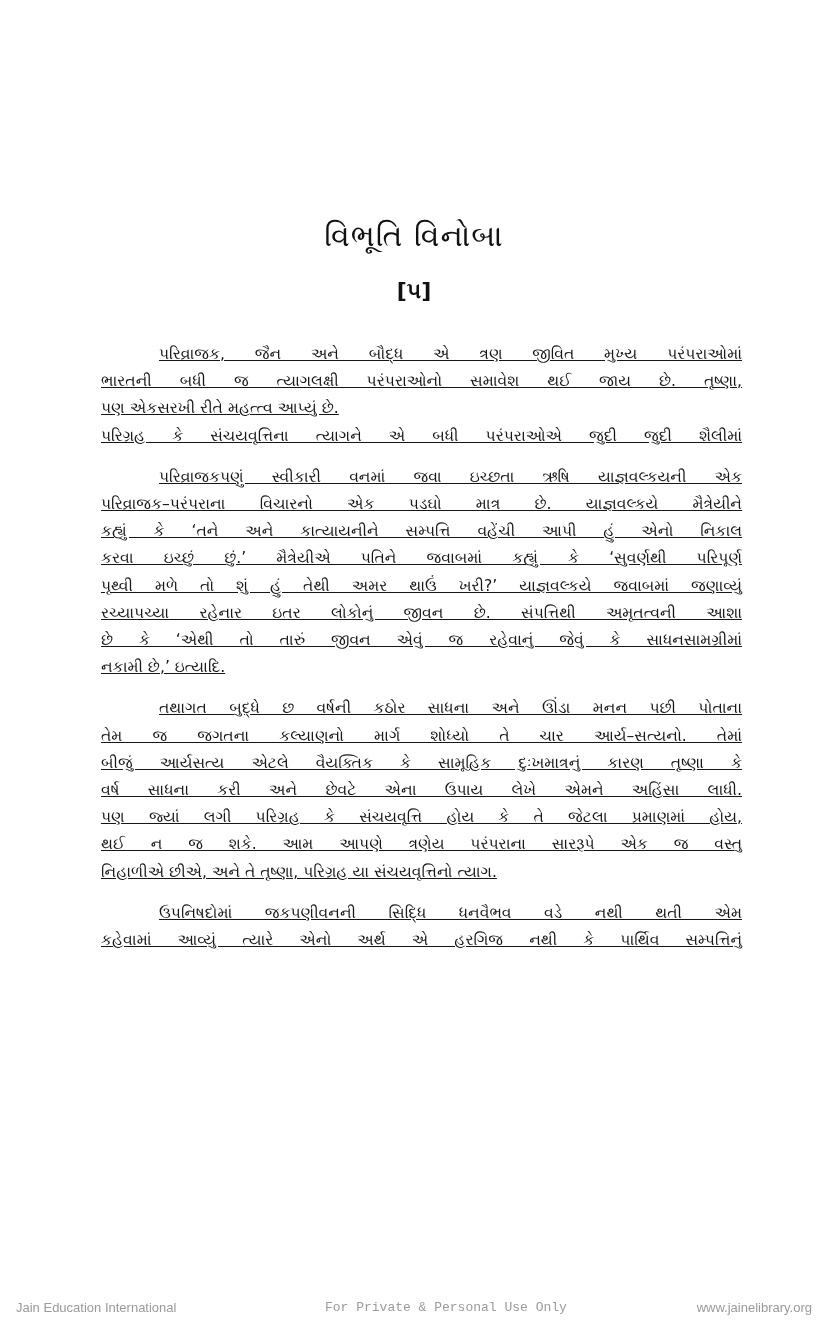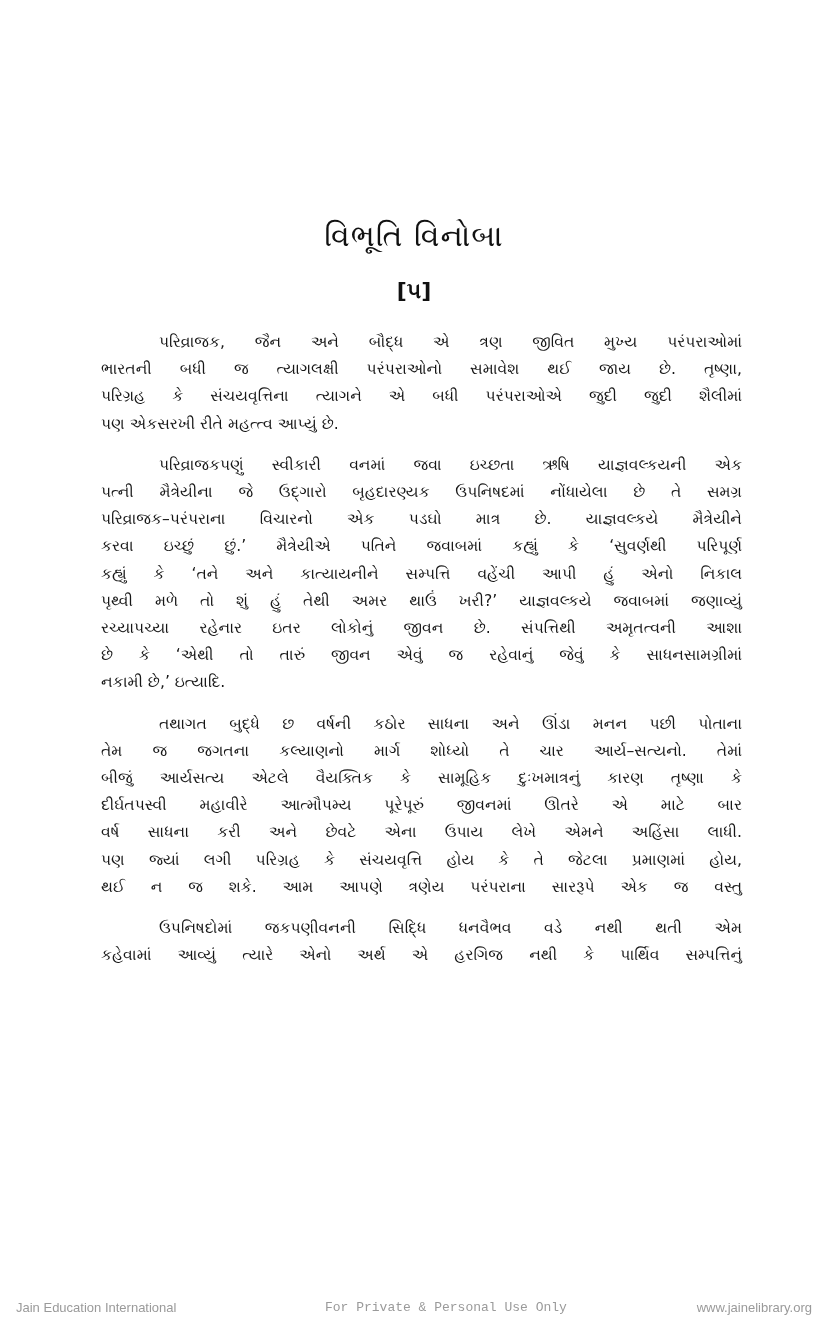--- a/index.html
+++ b/index.html
@@ -37,22 +37,23 @@
       left: 0;
       width: 828px;
       text-align: center;
       font-size: 22px;
       font-weight: bold;
       color: #111;
     }
     .body-text {
       position: absolute;
       left: 101px;
-      top: 329px;
+      top: 341px;
       width: 641px;
+      text-decoration: underline;
     }
     .para {
       margin: 0;
       font-size: 15.6px;
       line-height: 27.2px;
       text-align: justify;
       text-align-last: left;
     }
     .para .line {
       display: block;
@@ -94,44 +95,43 @@
 <div class="page">
 
   <div class="title">વિભૂતિ વિનોબા</div>
   <div class="chapter">[૫]</div>
 
   <div class="body-text">
 
     <p class="para">
       <span class="line indent">પરિવ્રાજક, જૈન અને બૌદ્ધ એ ત્રણ જીવિત મુખ્ય પરંપરાઓમાં</span>
       <span class="line">ભારતની બધી જ ત્યાગલક્ષી પરંપરાઓનો સમાવેશ થઈ જાય છે. તૃષ્ણા,</span>
+      <span class="line last">પણ એકસરખી રીતે મહત્ત્વ આપ્યું છે.</span>
       <span class="line">પરિગ્રહ કે સંચયવૃત્તિના ત્યાગને એ બધી પરંપરાઓએ જુદી જુદી શૈલીમાં</span>
-      <span class="line last">પણ એકસરખી રીતે મહત્ત્વ આપ્યું છે.</span>
     </p>
 
     <p class="para">
       <span class="line indent">પરિવ્રાજકપણું સ્વીકારી વનમાં જવા ઇચ્છતા ઋષિ યાજ્ઞવલ્કયની એક</span>
-      <span class="line">પત્ની મૈત્રેયીના જે ઉદ્ગારો બૃહદારણ્યક ઉપનિષદમાં નોંધાયેલા છે તે સમગ્ર</span>
       <span class="line">પરિવ્રાજક–પરંપરાના વિચારનો એક પડઘો માત્ર છે. યાજ્ઞવલ્કયે મૈત્રેયીને</span>
+      <span class="line">કહ્યું કે ‘તને અને કાત્યાયનીને સમ્પત્તિ વહેંચી આપી હું એનો નિકાલ</span>
       <span class="line">કરવા ઇચ્છું છું.’ મૈત્રેયીએ પતિને જવાબમાં કહ્યું કે ‘સુવર્ણથી પરિપૂર્ણ</span>
-      <span class="line">કહ્યું કે ‘તને અને કાત્યાયનીને સમ્પત્તિ વહેંચી આપી હું એનો નિકાલ</span>
       <span class="line">પૃથ્વી મળે તો શું હું તેથી અમર થાઉં ખરી?’ યાજ્ઞવલ્કયે જવાબમાં જણાવ્યું</span>
       <span class="line">રચ્યાપચ્યા રહેનાર ઇતર લોકોનું જીવન છે. સંપત્તિથી અમૃતત્વની આશા</span>
       <span class="line">છે કે ‘એથી તો તારું જીવન એવું જ રહેવાનું જેવું કે સાધનસામગ્રીમાં</span>
       <span class="line last">નકામી છે,’ ઇત્યાદિ.</span>
     </p>
 
     <p class="para">
       <span class="line indent">તથાગત બુદ્ધે છ વર્ષની કઠોર સાધના અને ઊંડા મનન પછી પોતાના</span>
       <span class="line">તેમ જ જગતના કલ્યાણનો માર્ગ શોધ્યો તે ચાર આર્ય–સત્યનો. તેમાં</span>
       <span class="line">બીજું આર્યસત્ય એટલે વૈયક્તિક કે સામૂહિક દુઃખમાત્રનું કારણ તૃષ્ણા કે</span>
-      <span class="line">દીર્ઘતપસ્વી મહાવીરે આત્મૌપમ્ય પૂરેપૂરું જીવનમાં ઊતરે એ માટે બાર</span>
       <span class="line">વર્ષ સાધના કરી અને છેવટે એના ઉપાય લેખે એમને અહિંસા લાધી.</span>
       <span class="line">પણ જ્યાં લગી પરિગ્રહ કે સંચયવૃત્તિ હોય કે તે જેટલા પ્રમાણમાં હોય,</span>
       <span class="line">થઈ ન જ શકે. આમ આપણે ત્રણેય પરંપરાના સારરૂપે એક જ વસ્તુ</span>
+      <span class="line last">નિહાળીએ છીએ, અને તે તૃષ્ણા, પરિગ્રહ યા સંચયવૃત્તિનો ત્યાગ.</span>
     </p>
 
     <p class="para">
       <span class="line indent">ઉપનિષદોમાં જકપણીવનની સિદ્ધિ ધનવૈભવ વડે નથી થતી એમ</span>
       <span class="line">કહેવામાં આવ્યું ત્યારે એનો અર્થ એ હરગિજ નથી કે પાર્થિવ સમ્પત્તિનું</span>
     </p>
 
   </div>
 
   <div class="footer">

